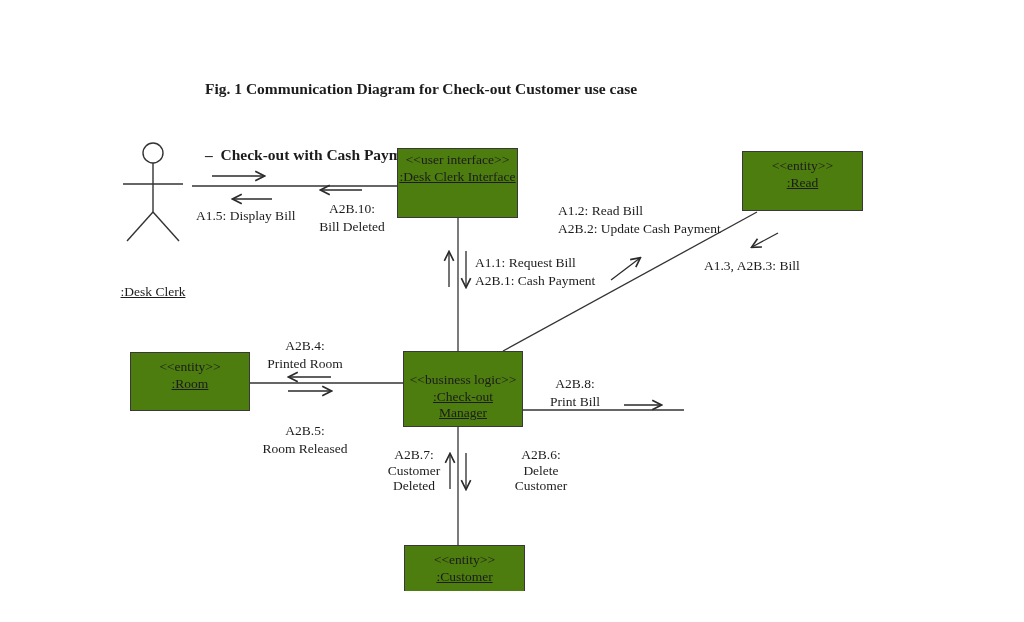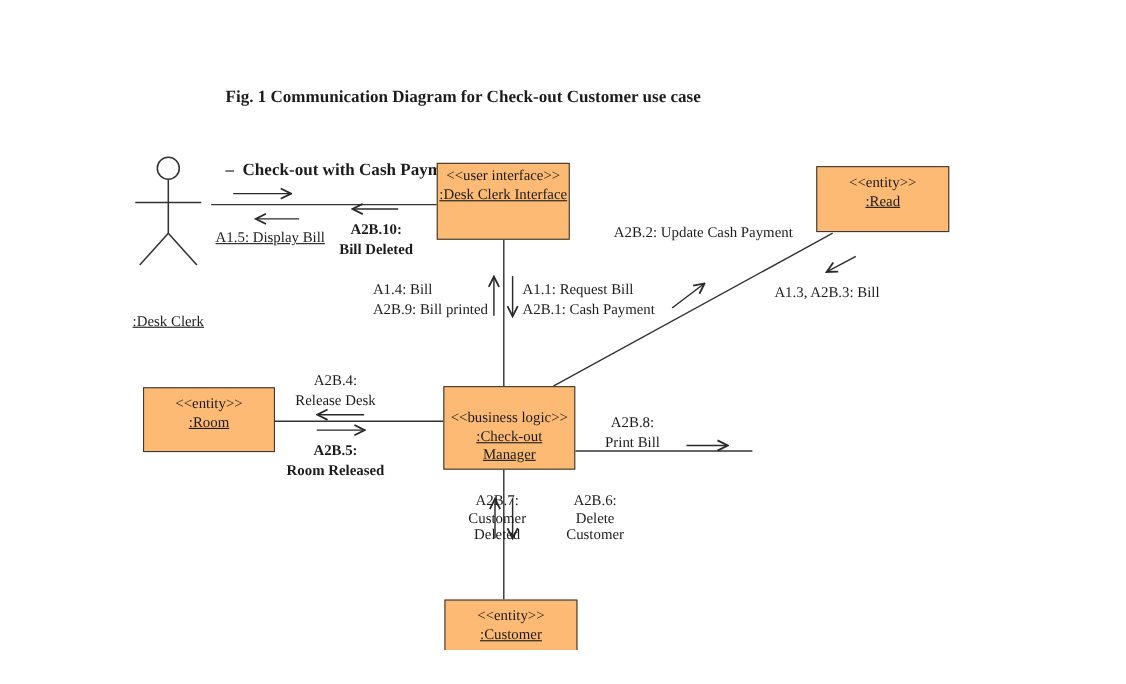--- a/index.html
+++ b/index.html
@@ -6,21 +6,21 @@
   .stage {
     position:relative; width:1024px; height:591px; background:#ffffff;
     font-family:"Liberation Serif", serif; color:#1c1c1c; overflow:hidden;
   }
   .stage svg.wires { position:absolute; left:0; top:0; }
   .title {
     position:absolute; left:205px; top:34px;
     font-weight:bold; font-size:15.5px; line-height:22px; white-space:pre;
   }
   .node {
-    position:absolute; background:#fdba74; border:1.5px solid #383838;
+    position:absolute; background:#4d7c0f; border:1.5px solid #383838;
     text-align:center; font-size:13.5px; line-height:16.5px; box-sizing:border-box;
   }
   .node .nm { text-decoration:underline; }
   .lbl {
     position:absolute; font-size:13.5px; line-height:17.5px; white-space:nowrap;
   }
   .ctr { text-align:center; }
   .tight { line-height:15.5px; }
   .underline { text-decoration:underline;margin-top:42px; }
 </style>
@@ -97,59 +97,56 @@
     <div class="nm">:Room</div>
   </div>
 
 
   <div class="node" style="left:404px; top:545px; width:121px; height:58px; padding-top:6px;">
     <div>&lt;&lt;entity&gt;&gt;</div>
     <div class="nm">:Customer</div>
   </div>
 
 
-  <div class="lbl" style="left:196px; top:207px;text-decoration:underline;">A1.5: Display Bill</div>
+  <div class="lbl" style="left:196px; top:207px;">A1.5: Display Bill</div>
 
-  <div class="lbl ctr" style="left:304px; top:200px; width:76px;font-weight:bold;">
+  <div class="lbl ctr" style="left:314px; top:200px; width:76px;">
     <div>A2B.10:</div>
     <div>Bill Deleted</div>
   </div>
 
-  <div class="lbl" style="left:339px; top:254px;">
-    <div>A1.4: Bill</div>
-    <div>A2B.9: Bill printed</div>
-  </div>
 
   <div class="lbl" style="left:475px; top:254px;">
     <div>A1.1: Request Bill</div>
     <div>A2B.1: Cash Payment</div>
   </div>
 
   <div class="lbl" style="left:558px; top:202px;">
+    <div>A1.2: Read Bill</div>
     <div>A2B.2: Update Cash Payment</div>
   </div>
 
   <div class="lbl" style="left:704px; top:257px;">A1.3, A2B.3: Bill</div>
 
   <div class="lbl ctr" style="left:262px; top:337px; width:86px;">
     <div>A2B.4:</div>
-    <div>Release Desk</div>
+    <div>Printed Room</div>
   </div>
 
-  <div class="lbl ctr" style="left:259px; top:401px; width:92px;font-weight:bold;">
+  <div class="lbl ctr" style="left:259px; top:422px; width:92px;">
     <div>A2B.5:</div>
     <div>Room Released</div>
   </div>
 
   <div class="lbl ctr" style="left:547px; top:375px; width:56px;">
     <div>A2B.8:</div>
     <div>Print Bill</div>
   </div>
 
-  <div class="lbl ctr tight" style="left:384px; top:447px; width:60px;margin-left:38px;">
+  <div class="lbl ctr tight" style="left:384px; top:447px; width:60px;">
     <div>A2B.7:</div>
     <div>Customer</div>
     <div>Deleted</div>
   </div>
 
   <div class="lbl ctr tight" style="left:474px; top:447px; width:62px;margin-left:36px;">
     <div>A2B.6:</div>
     <div>Delete</div>
     <div>Customer</div>
   </div>

